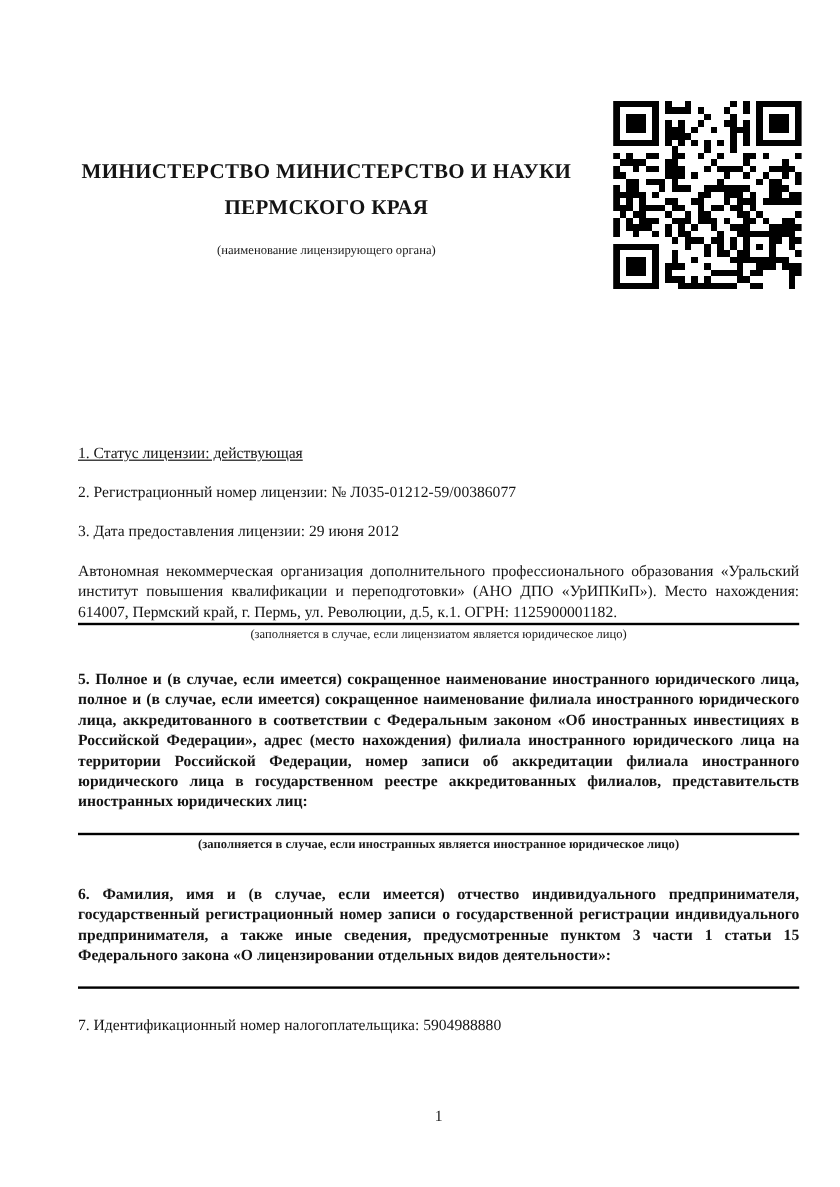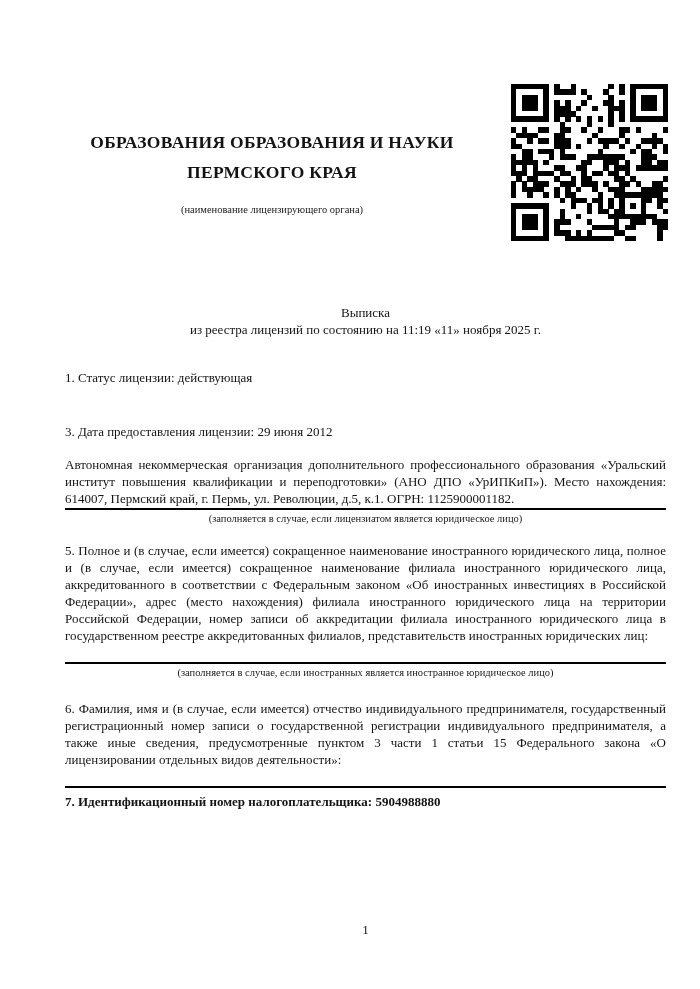--- a/index.html
+++ b/index.html
@@ -30,23 +30,23 @@
   
   .doc-title{
     position:absolute;left:65px;top:304px;width:601px;
     text-align:center;font-size:13px;line-height:17px;
   }
   
   .body{
     position:absolute;left:65px;top:369px;width:601px;
   }
   .item{margin-bottom:16px;}
-  .item:nth-child(1){margin-bottom:37px;}
+  .item:nth-child(1){margin-bottom:15px;text-decoration:underline;}
   .item:nth-child(4){margin-bottom:20px;}
-  .item:nth-child(5){margin-bottom:5px;}
+  .item:nth-child(5){margin-bottom:24px;font-weight:bold;}
   .item:nth-child(6){margin-bottom:21px;font-weight:bold;}
   .para{
     margin:0;font-size:13px;line-height:17px;
     text-align:justify;hyphens:none;
   }
   .value.empty{min-height:17px;}
   .rule{
     border-top:2px solid #000;height:0;margin-top:1px;
   }
   .note{
@@ -56,21 +56,21 @@
     position:absolute;left:65px;top:921px;width:601px;
     text-align:center;font-size:13px;line-height:17px;
   }
 </style>
 </head>
 <body>
 
 <div class="page">
 
   <header class="org-header">
-    <div class="org-line">ОБРАЗОВАНИЯ ОБРАЗОВАНИЯ И НАУКИ</div>
+    <div class="org-line">МИНИСТЕРСТВО МИНИСТЕРСТВО И НАУКИ</div>
     <div class="org-line">ПЕРМСКОГО КРАЯ</div>
     <div class="org-caption">(наименование лицензирующего органа)</div>
   </header>
 
   <div class="qr">
     <svg id="qr-svg" width="157" height="157" viewBox="0 0 157 157" fill="#000000" shape-rendering="crispEdges">
         <rect x="0.00" y="0.00" width="5.47" height="5.47"></rect>
         <rect x="5.41" y="0.00" width="5.47" height="5.47"></rect>
         <rect x="10.83" y="0.00" width="5.47" height="5.47"></rect>
         <rect x="16.24" y="0.00" width="5.47" height="5.47"></rect>
@@ -474,29 +474,28 @@
         <rect x="81.21" y="151.59" width="5.47" height="5.47"></rect>
         <rect x="86.62" y="151.59" width="5.47" height="5.47"></rect>
         <rect x="92.03" y="151.59" width="5.47" height="5.47"></rect>
         <rect x="97.45" y="151.59" width="5.47" height="5.47"></rect>
         <rect x="113.69" y="151.59" width="5.47" height="5.47"></rect>
         <rect x="119.10" y="151.59" width="5.47" height="5.47"></rect>
         <rect x="146.17" y="151.59" width="5.47" height="5.47"></rect>
       </svg>
   </div>
 
-  <div class="doc-title">
-    <div>Выписка</div>
-    <div>из реестра лицензий по состоянию на 11:19 «11» ноября 2025 г.</div>
-  </div>
 
   <main class="body" id="items">
       <div class="item">
     <p class="para">1. Статус лицензии: действующая</p>
       </div>
+      <div class="item">
+    <p class="para">2. Регистрационный номер лицензии: № Л035-01212-59/00386077</p>
+  </div>
       <div class="item">
     <p class="para">3. Дата предоставления лицензии: 29 июня 2012</p>
   </div>
       <div class="item">
   <p class="para value">Автономная некоммерческая организация дополнительного профессионального образования «Уральский институт повышения квалификации и переподготовки» (АНО ДПО «УрИПКиП»). Место нахождения: 614007, Пермский край, г. Пермь, ул. Революции, д.5, к.1. ОГРН: 1125900001182.</p>
         <div class="rule"></div>
         <div class="note">(заполняется в случае, если лицензиатом является юридическое лицо)</div>
       </div>
       <div class="item">
     <p class="para">5. Полное и (в случае, если имеется) сокращенное наименование иностранного юридического лица, полное и (в случае, если имеется) сокращенное наименование филиала иностранного юридического лица, аккредитованного в соответствии с Федеральным законом «Об иностранных инвестициях в Российской Федерации», адрес (место нахождения) филиала иностранного юридического лица на территории Российской Федерации, номер записи об аккредитации филиала иностранного юридического лица в государственном реестре аккредитованных филиалов, представительств иностранных юридических лиц:</p>

